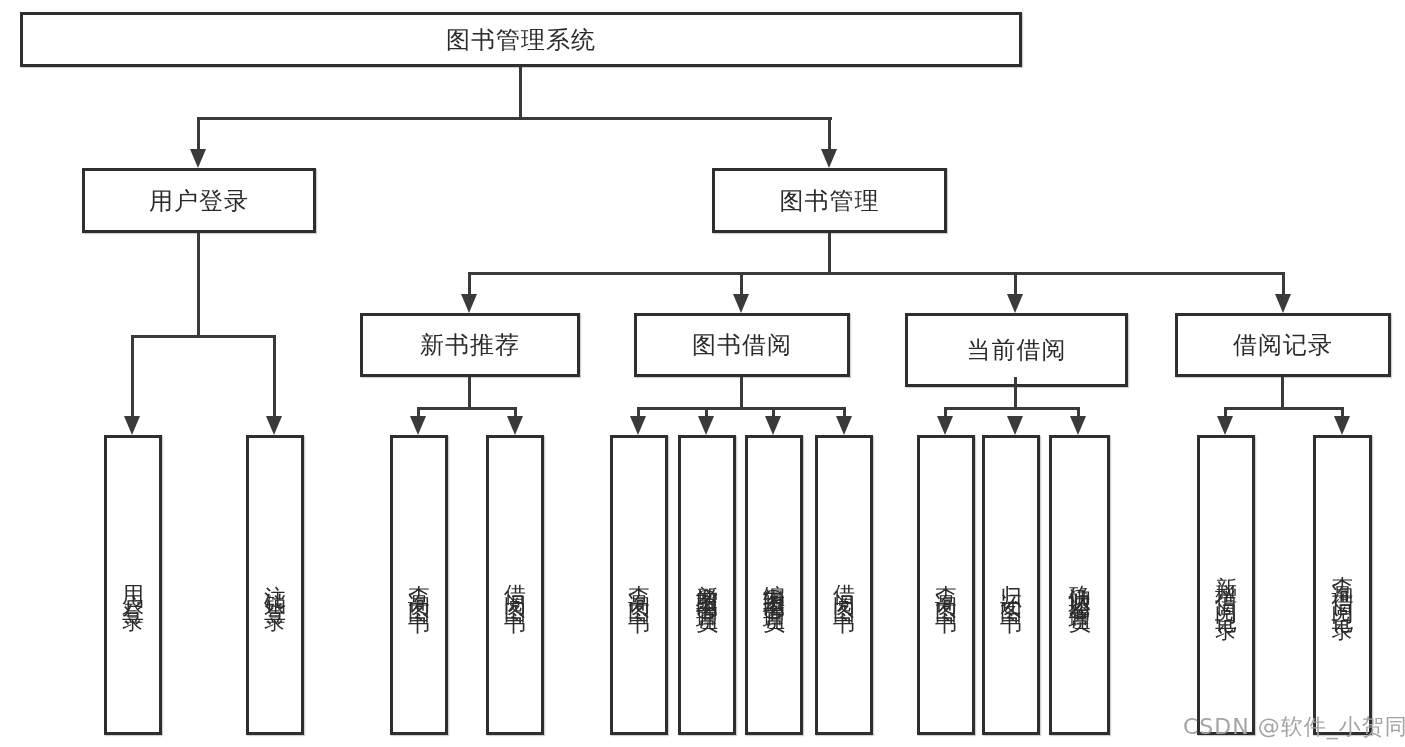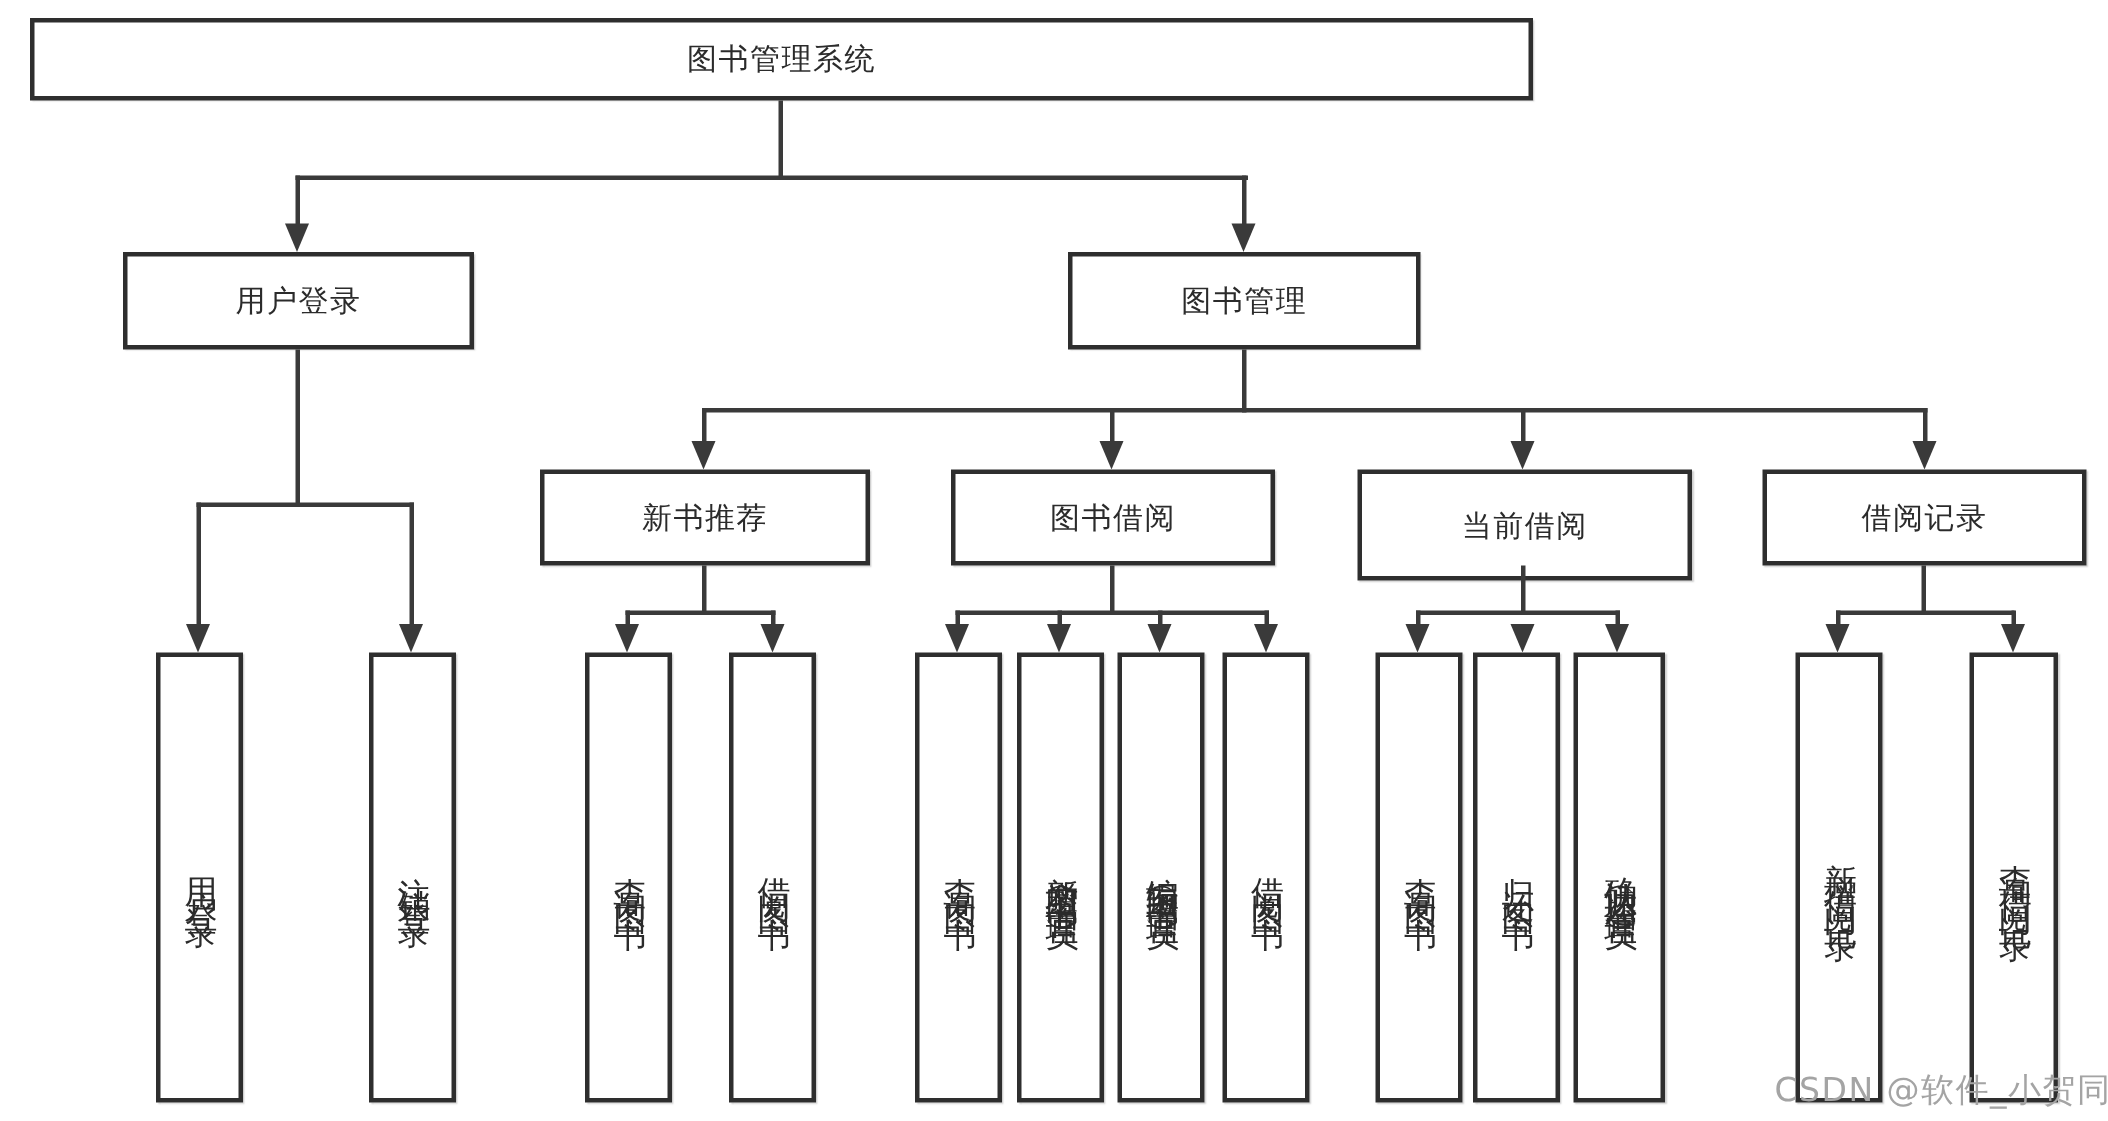--- a/index.html
+++ b/index.html
@@ -12,21 +12,21 @@
     overflow:hidden;
   }
   .box{
     position:absolute;
     background:var(--box_background,#ffffff);
     border:3px solid var(--box_border,#2e2e2e);
     box-sizing:border-box;
     display:flex;align-items:center;justify-content:center;
     box-shadow:1px 1px 1px rgba(120,120,120,.35);
   }
-  .hbox{font-size:20px;letter-spacing:1px;}
+  .hbox{font-size:24px;letter-spacing:1px;}
   .leaf .vtext{
     writing-mode:vertical-rl;
     text-orientation:mixed;
     font-size:22px;
     letter-spacing:9px;
     line-height:1;
     white-space:nowrap;
   }
   .leaf .vtext.tight{letter-spacing:4px;}
   .hline,.vline{position:absolute;background:var(--line,#3a3a3a);}

